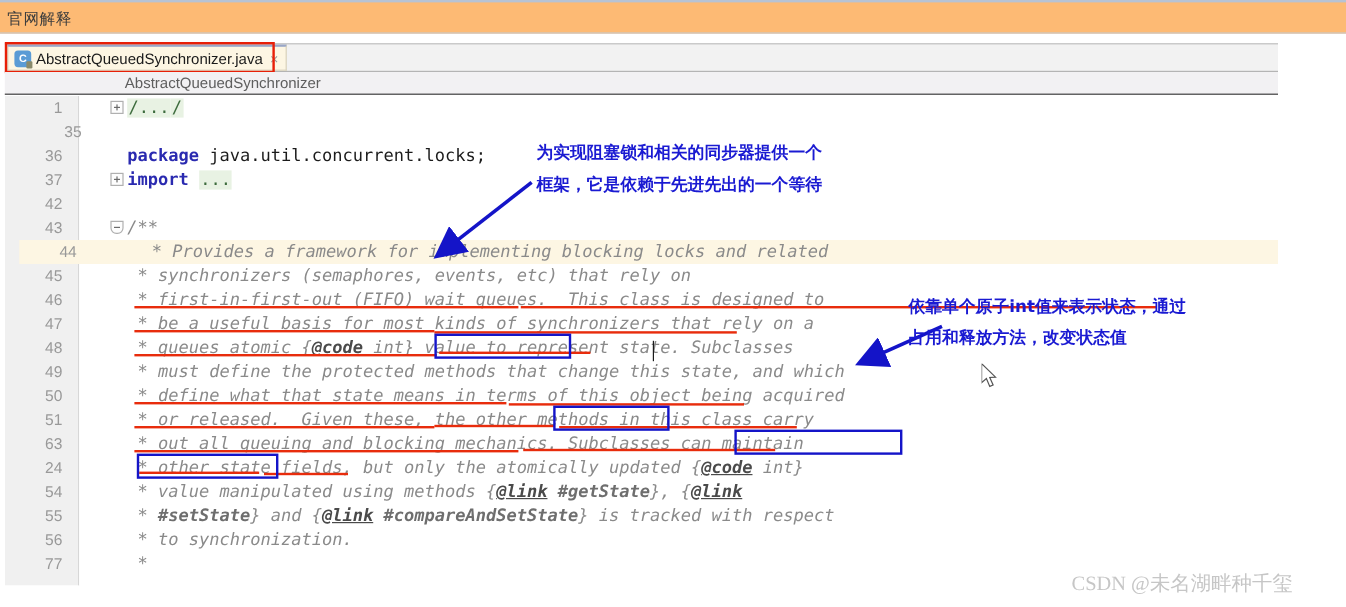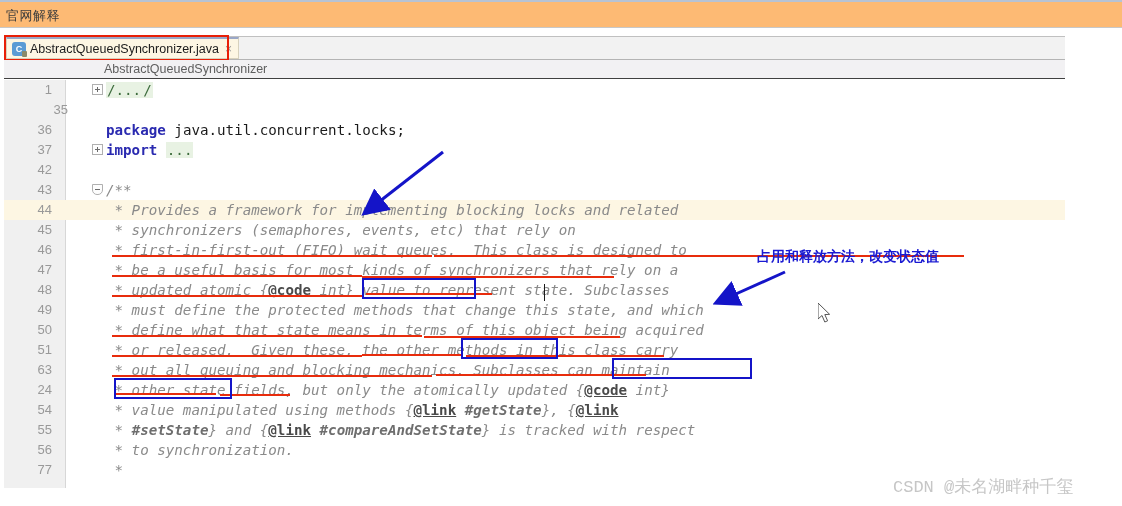--- a/index.html
+++ b/index.html
@@ -164,21 +164,21 @@
     white-space: pre;
     color: #2b2b2b;
   }
   .kw { color: #2a2ab0; font-weight: bold; }
   .plain { color: #1b1b1b; }
   .fold-inline {
     background: #e8f2e3; color: #3c6b3c; padding: 0 1px;
   }
   .cmt { color: #8a8a8a; font-style: italic; }
   .cmt-b { color: #6e6e6e; font-style: italic; font-weight: bold; }
-  .cmt-link { color: #4a4a4a; font-weight: bold; text-decoration: underline; }
+  .cmt-link { color: #4a4a4a; font-style: italic; font-weight: bold; text-decoration: underline; }
 
   
   .caret {
     position: absolute; left: 540px; top: 204px;
     width: 1px; height: 17px; background: #1b1b1b;
   }
   .redline {
     position: absolute; height: 2px; background: #e82c0c;
   }
   .bluebox {
@@ -194,21 +194,21 @@
   }
   .arrow-svg { position: absolute; overflow: visible; }
 
   
   .mouse-cursor { position: absolute; left: 818px; top: 303px; }
 
   
   .watermark {
     position: absolute; left: 893px; top: 475px;
     font-size: 17px; color: #c6c6c6;
-    font-family: Liberation Mono, monospace;
+    font-family: Liberation Serif, serif;
     white-space: nowrap;
   }
 </style>
 </head>
 <body>
 
 <div id="root">
 
   <div class="titlebar">
     <div class="tb-text">官网解释</div>
@@ -253,39 +253,39 @@
           </div>
           <div class="line" style="top: 80px;">
             <div class="lnum">42</div>
             <div class="code"></div>
           </div>
           <div class="line" style="top: 100px;">
             <div class="lnum">43</div>
             <div class="fold minus"></div>
             <div class="code"><span class="cmt">/**</span></div>
           </div>
-          <div class="line hl" style="top: 120px;">
+          <div class="line hl" style="top: 120px; margin-left: 12px;">
             <div class="lnum">44</div>
             <div class="code"><span class="cmt"> * Provides a framework for implementing blocking locks and related</span></div>
           </div>
           <div class="line" style="top: 140px;">
             <div class="lnum">45</div>
             <div class="code"><span class="cmt"> * synchronizers (semaphores, events, etc) that rely on</span></div>
           </div>
           <div class="line" style="top: 160px;">
             <div class="lnum">46</div>
             <div class="code"><span class="cmt"> * first-in-first-out (FIFO) wait queues.  This class is designed to</span></div>
           </div>
           <div class="line" style="top: 180px;">
             <div class="lnum">47</div>
             <div class="code"><span class="cmt"> * be a useful basis for most kinds of synchronizers that rely on a</span></div>
           </div>
           <div class="line" style="top: 200px;">
             <div class="lnum">48</div>
-            <div class="code"><span class="cmt"> * updated atomic {</span><span class="cmt-link">@code</span><span class="cmt"> int} value to represent state. Subclasses</span></div>
+            <div class="code"><span class="cmt"> * queues atomic {</span><span class="cmt-link">@code</span><span class="cmt"> int} value to represent state. Subclasses</span></div>
           </div>
           <div class="line" style="top: 220px;">
             <div class="lnum">49</div>
             <div class="code"><span class="cmt"> * must define the protected methods that change this state, and which</span></div>
           </div>
           <div class="line" style="top: 240px;">
             <div class="lnum">50</div>
             <div class="code"><span class="cmt"> * define what that state means in terms of this object being acquired</span></div>
           </div>
           <div class="line" style="top: 260px;">
@@ -335,32 +335,37 @@
       <div class="redline" style="left:112px;  top:313px; width:100px;"></div>
       <div class="redline" style="left:216px;  top:314px; width:70px;"></div>
 
       <div class="bluebox" style="left:358px; top:198px; width:114px; height:21px;"></div>
       <div class="bluebox" style="left:457px; top:258px; width:97px;  height:21px;"></div>
       <div class="bluebox" style="left:608px; top:278px; width:140px; height:21px;"></div>
       <div class="bluebox" style="left:110px; top:298px; width:118px; height:21px;"></div>
     </div>
   </div>
 
+  <div class="cn-note" style="left:447px; top:115px;">
+    <div>为实现阻塞锁和相关的同步器提供一个</div>
+    <div>框架，它是依赖于先进先出的一个等待</div>
+  </div>
 
   <svg class="arrow-svg" style="left:0; top:0;" width="1122" height="506">
     <defs>
       <marker id="ah" markerWidth="9" markerHeight="9" refX="7" refY="4.5" orient="auto">
         <polygon points="0,0 9,4.5 0,9" fill="#1414c8"></polygon>
       </marker>
     </defs>
     <line x1="443" y1="152" x2="366" y2="212" stroke="#1414c8" stroke-width="3" marker-end="url(#ah)"></line>
     <line x1="785" y1="272" x2="718" y2="302" stroke="#1414c8" stroke-width="3" marker-end="url(#ah)"></line>
   </svg>
 
   <div class="cn-note" style="left:757px; top:243px;">
+    <div>依靠单个原子int值来表示状态，通过</div>
     <div>占用和释放方法，改变状态值</div>
   </div>
 
   <svg class="mouse-cursor" width="16" height="22" viewBox="0 0 16 22">
     <polygon points="0,0 0,16 4,12.5 6.8,19 9.6,17.8 6.8,11.6 11.6,11.3" fill="#ffffff" stroke="#555555" stroke-width="1"></polygon>
   </svg>
 
   <div class="watermark">CSDN @未名湖畔种千玺</div>
 </div>
 

